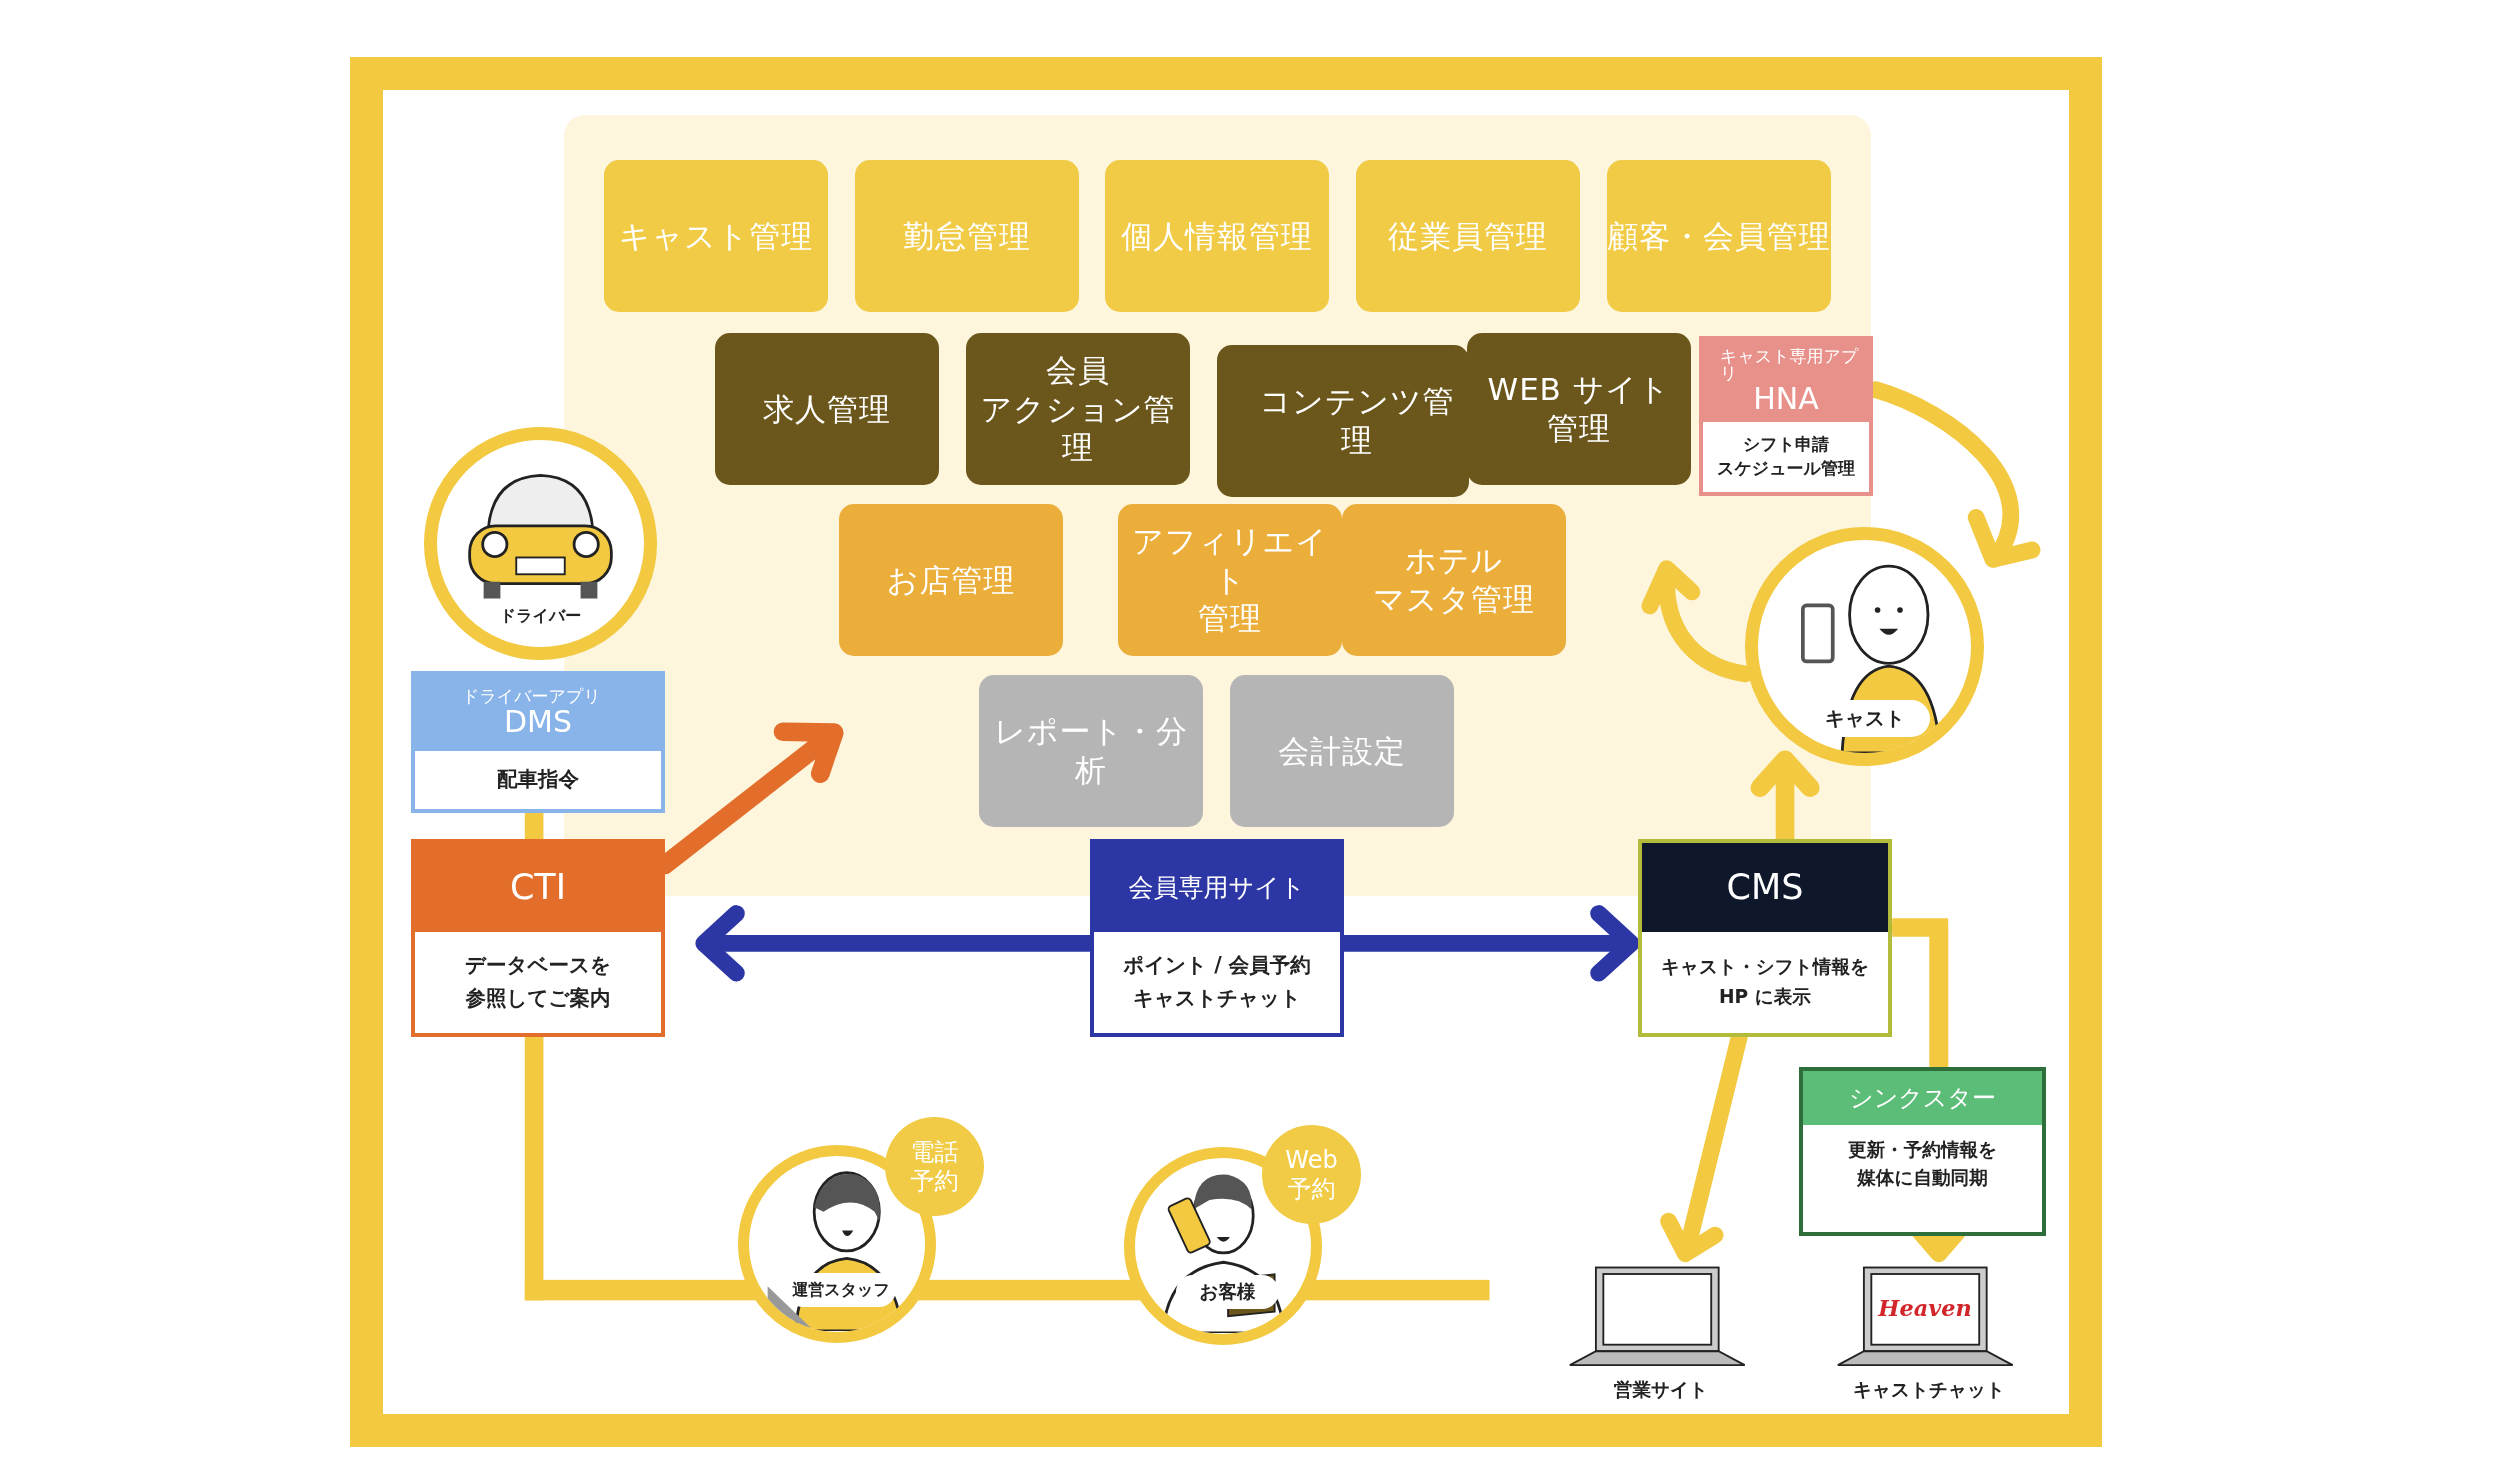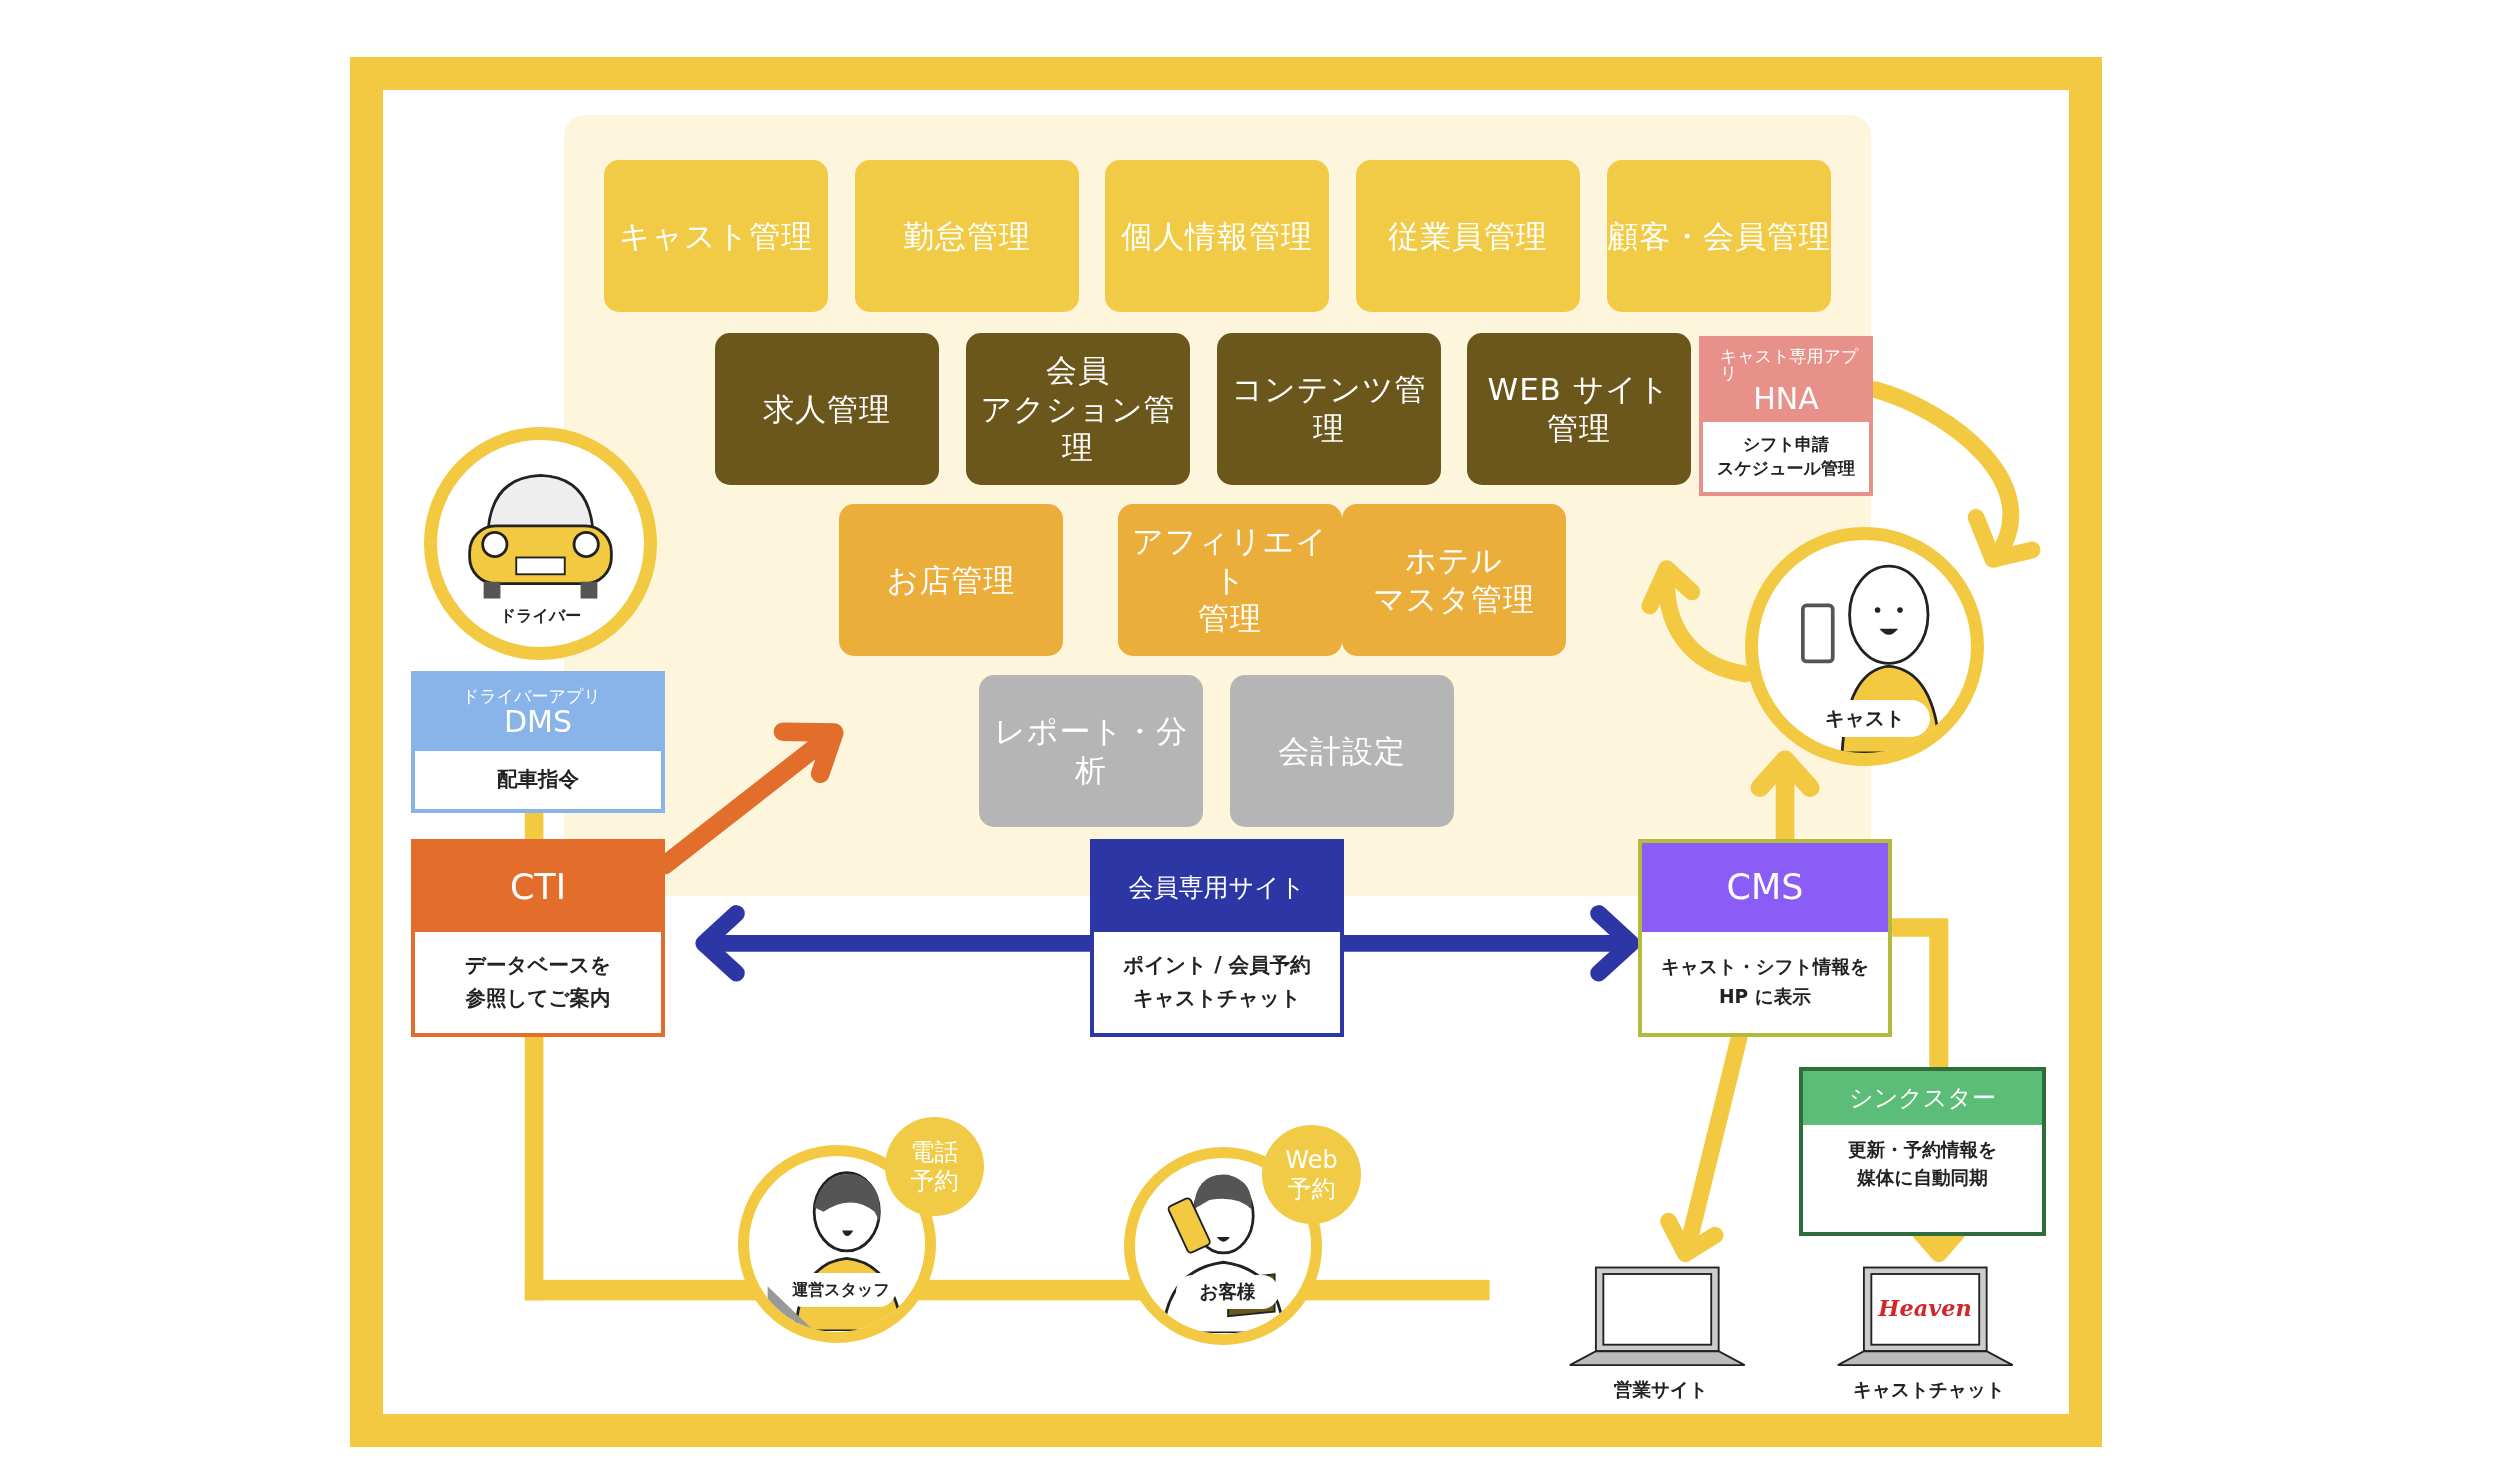--- a/index.html
+++ b/index.html
@@ -62,21 +62,21 @@
 
 <div class="tile t-yellow" style="left:604px;top:160px;">キャスト管理</div>
 <div class="tile t-yellow" style="left:855px;top:160px;">勤怠管理</div>
 <div class="tile t-yellow" style="left:1105px;top:160px;">個人情報管理</div>
 <div class="tile t-yellow" style="left:1356px;top:160px;">従業員管理</div>
 <div class="tile t-yellow" style="left:1607px;top:160px;">顧客・会員管理</div>
 
 <div class="tile t-brown" style="left:715px;top:333px;">求人管理</div>
 <div class="tile t-brown" style="left:966px;top:333px;">会員
 アクション管理</div>
-<div class="tile t-brown" style="left:1217px;top:333px;">コンテンツ管理</div>
+<div class="tile t-brown" style="left:1217px;top:345px;padding-left:28px;">コンテンツ管理</div>
 <div class="tile t-brown" style="left:1467px;top:333px;">WEB サイト
 管理</div>
 
 <div class="tile t-orange" style="left:839px;top:504px;">お店管理</div>
 <div class="tile t-orange" style="left:1118px;top:504px;">アフィリエイト
 管理</div>
 <div class="tile t-orange" style="left:1342px;top:504px;">ホテル
 マスタ管理</div>
 
 <div class="tile t-gray" style="left:979px;top:675px;">レポート・分析</div>
@@ -113,21 +113,21 @@
 
 <div class="sbox" style="left:1090px;top:839px;width:254px;height:198px;border-color:#2c36a5;">
   <div class="head" style="background:#2c36a5;height:89px;">
     <span style="font-size:25px;">会員専用サイト</span>
   </div>
   <div class="body" style="height:100px;">ポイント / 会員予約
 キャストチャット</div>
 </div>
 
 <div class="sbox" style="left:1638px;top:839px;width:254px;height:198px;border-color:#b3bb3b;">
-  <div class="head" style="background:#8b5cf6;height:89px;">
+  <div class="head" style="background:#0f172a;height:89px;">
     <span class="big">CMS</span>
   </div>
   <div class="body" style="height:100px;font-size:18.6px;">キャスト・シフト情報を
 HP に表示</div>
 </div>
 
 <div class="sbox" style="left:1699px;top:336px;width:174px;height:160px;border-color:#e8908a;">
   <div class="head" style="background:#e8908a;height:82px;">
     <span class="sub" style="margin-left:17px;font-size:17px;">キャスト専用アプリ</span>
     <span class="big" style="font-size:30px;">HNA</span>

